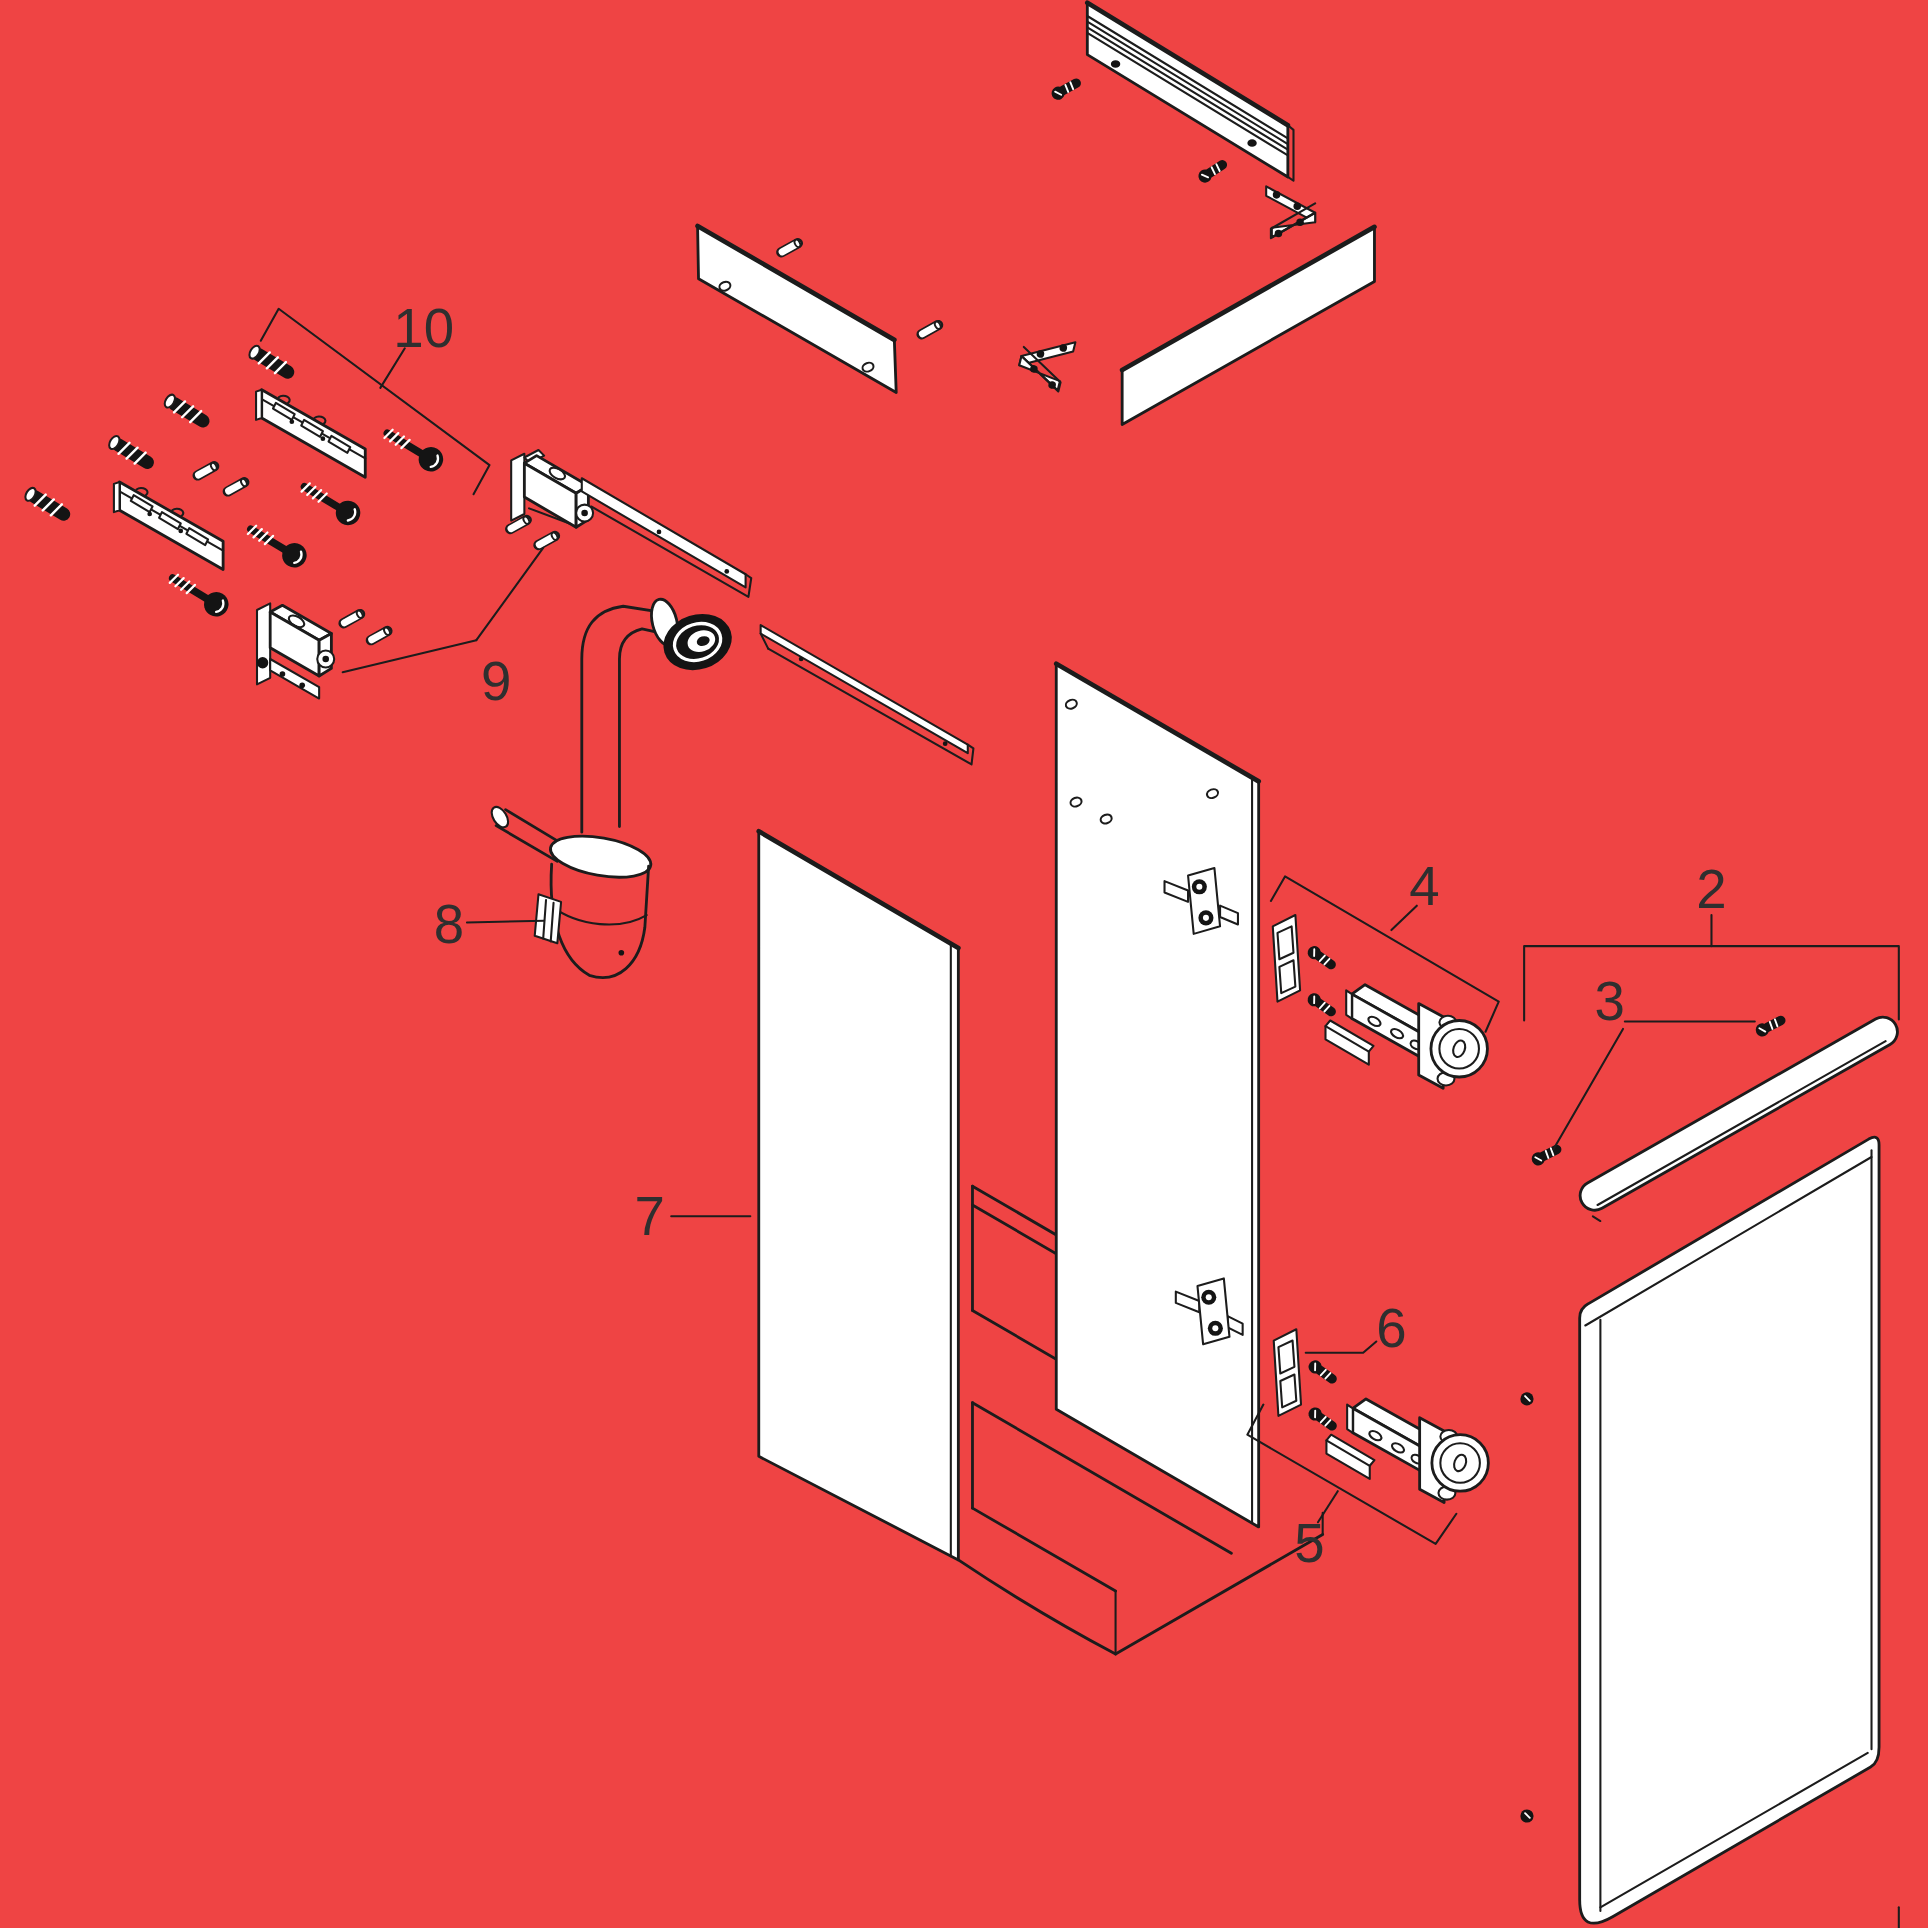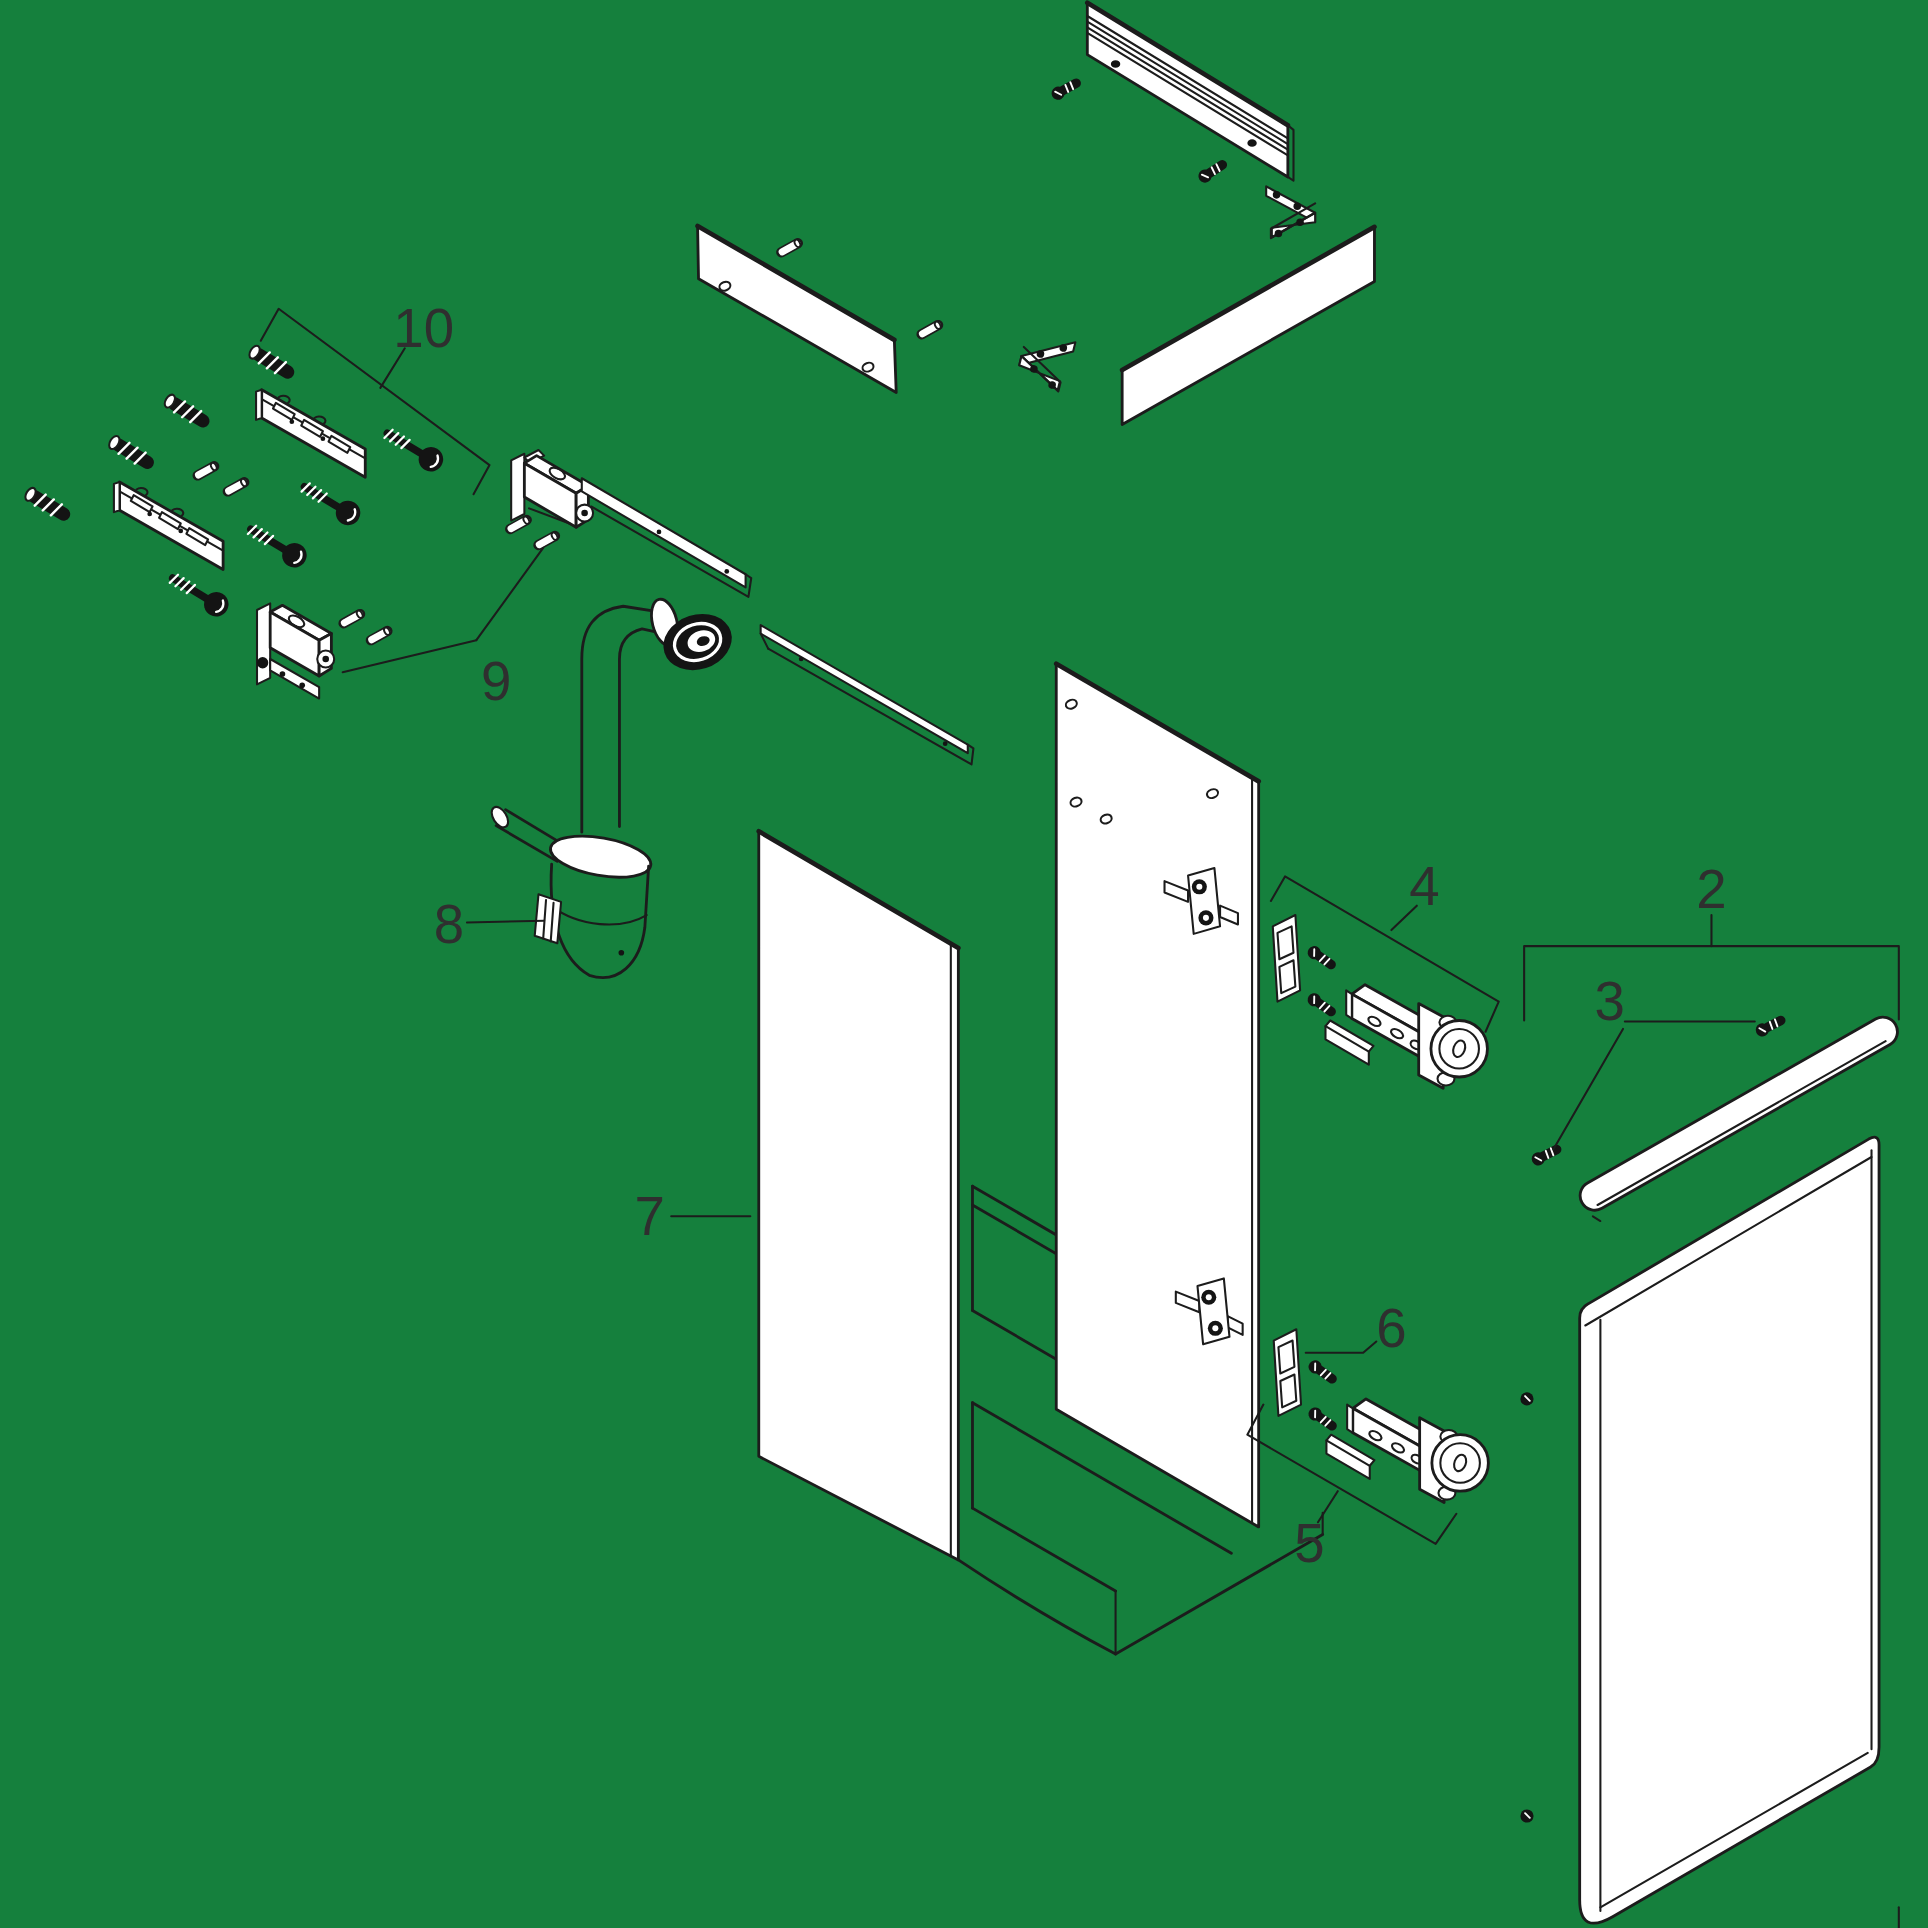--- a/index.html
+++ b/index.html
@@ -1,16 +1,16 @@
 <!DOCTYPE html>
 <html style="font-size:15px"><head>
 <meta charset="utf-8">
 <style>
   html,body{margin:0;padding:0;background:#ffffff;}
-  .stage{width:1928px;height:1928px;background:#15803d;position:relative;}
+  .stage{width:1928px;height:1928px;background:#ef4444;position:relative;}
   svg{display:block;}
   .lbl{font-family:"Liberation Sans",sans-serif;font-size:58px;fill:#2f2f2f;}
   .ln{fill:none;stroke:#1c1c1c;stroke-width:3;stroke-linecap:round;stroke-linejoin:round;}
   .ln2{fill:none;stroke:#1c1c1c;stroke-width:2.2;stroke-linecap:round;stroke-linejoin:round;}
   .thick{fill:none;stroke:#1c1c1c;stroke-width:5;stroke-linecap:round;stroke-linejoin:round;}
   .wfill{fill:#ffffff;stroke:#1c1c1c;stroke-width:3;stroke-linejoin:round;}
   .wfill2{fill:#ffffff;stroke:#1c1c1c;stroke-width:2.2;stroke-linejoin:round;}
   .dark{fill:#141414;stroke:none;}
   .wln{stroke:#ffffff;fill:none;stroke-linecap:round;}
 </style>

